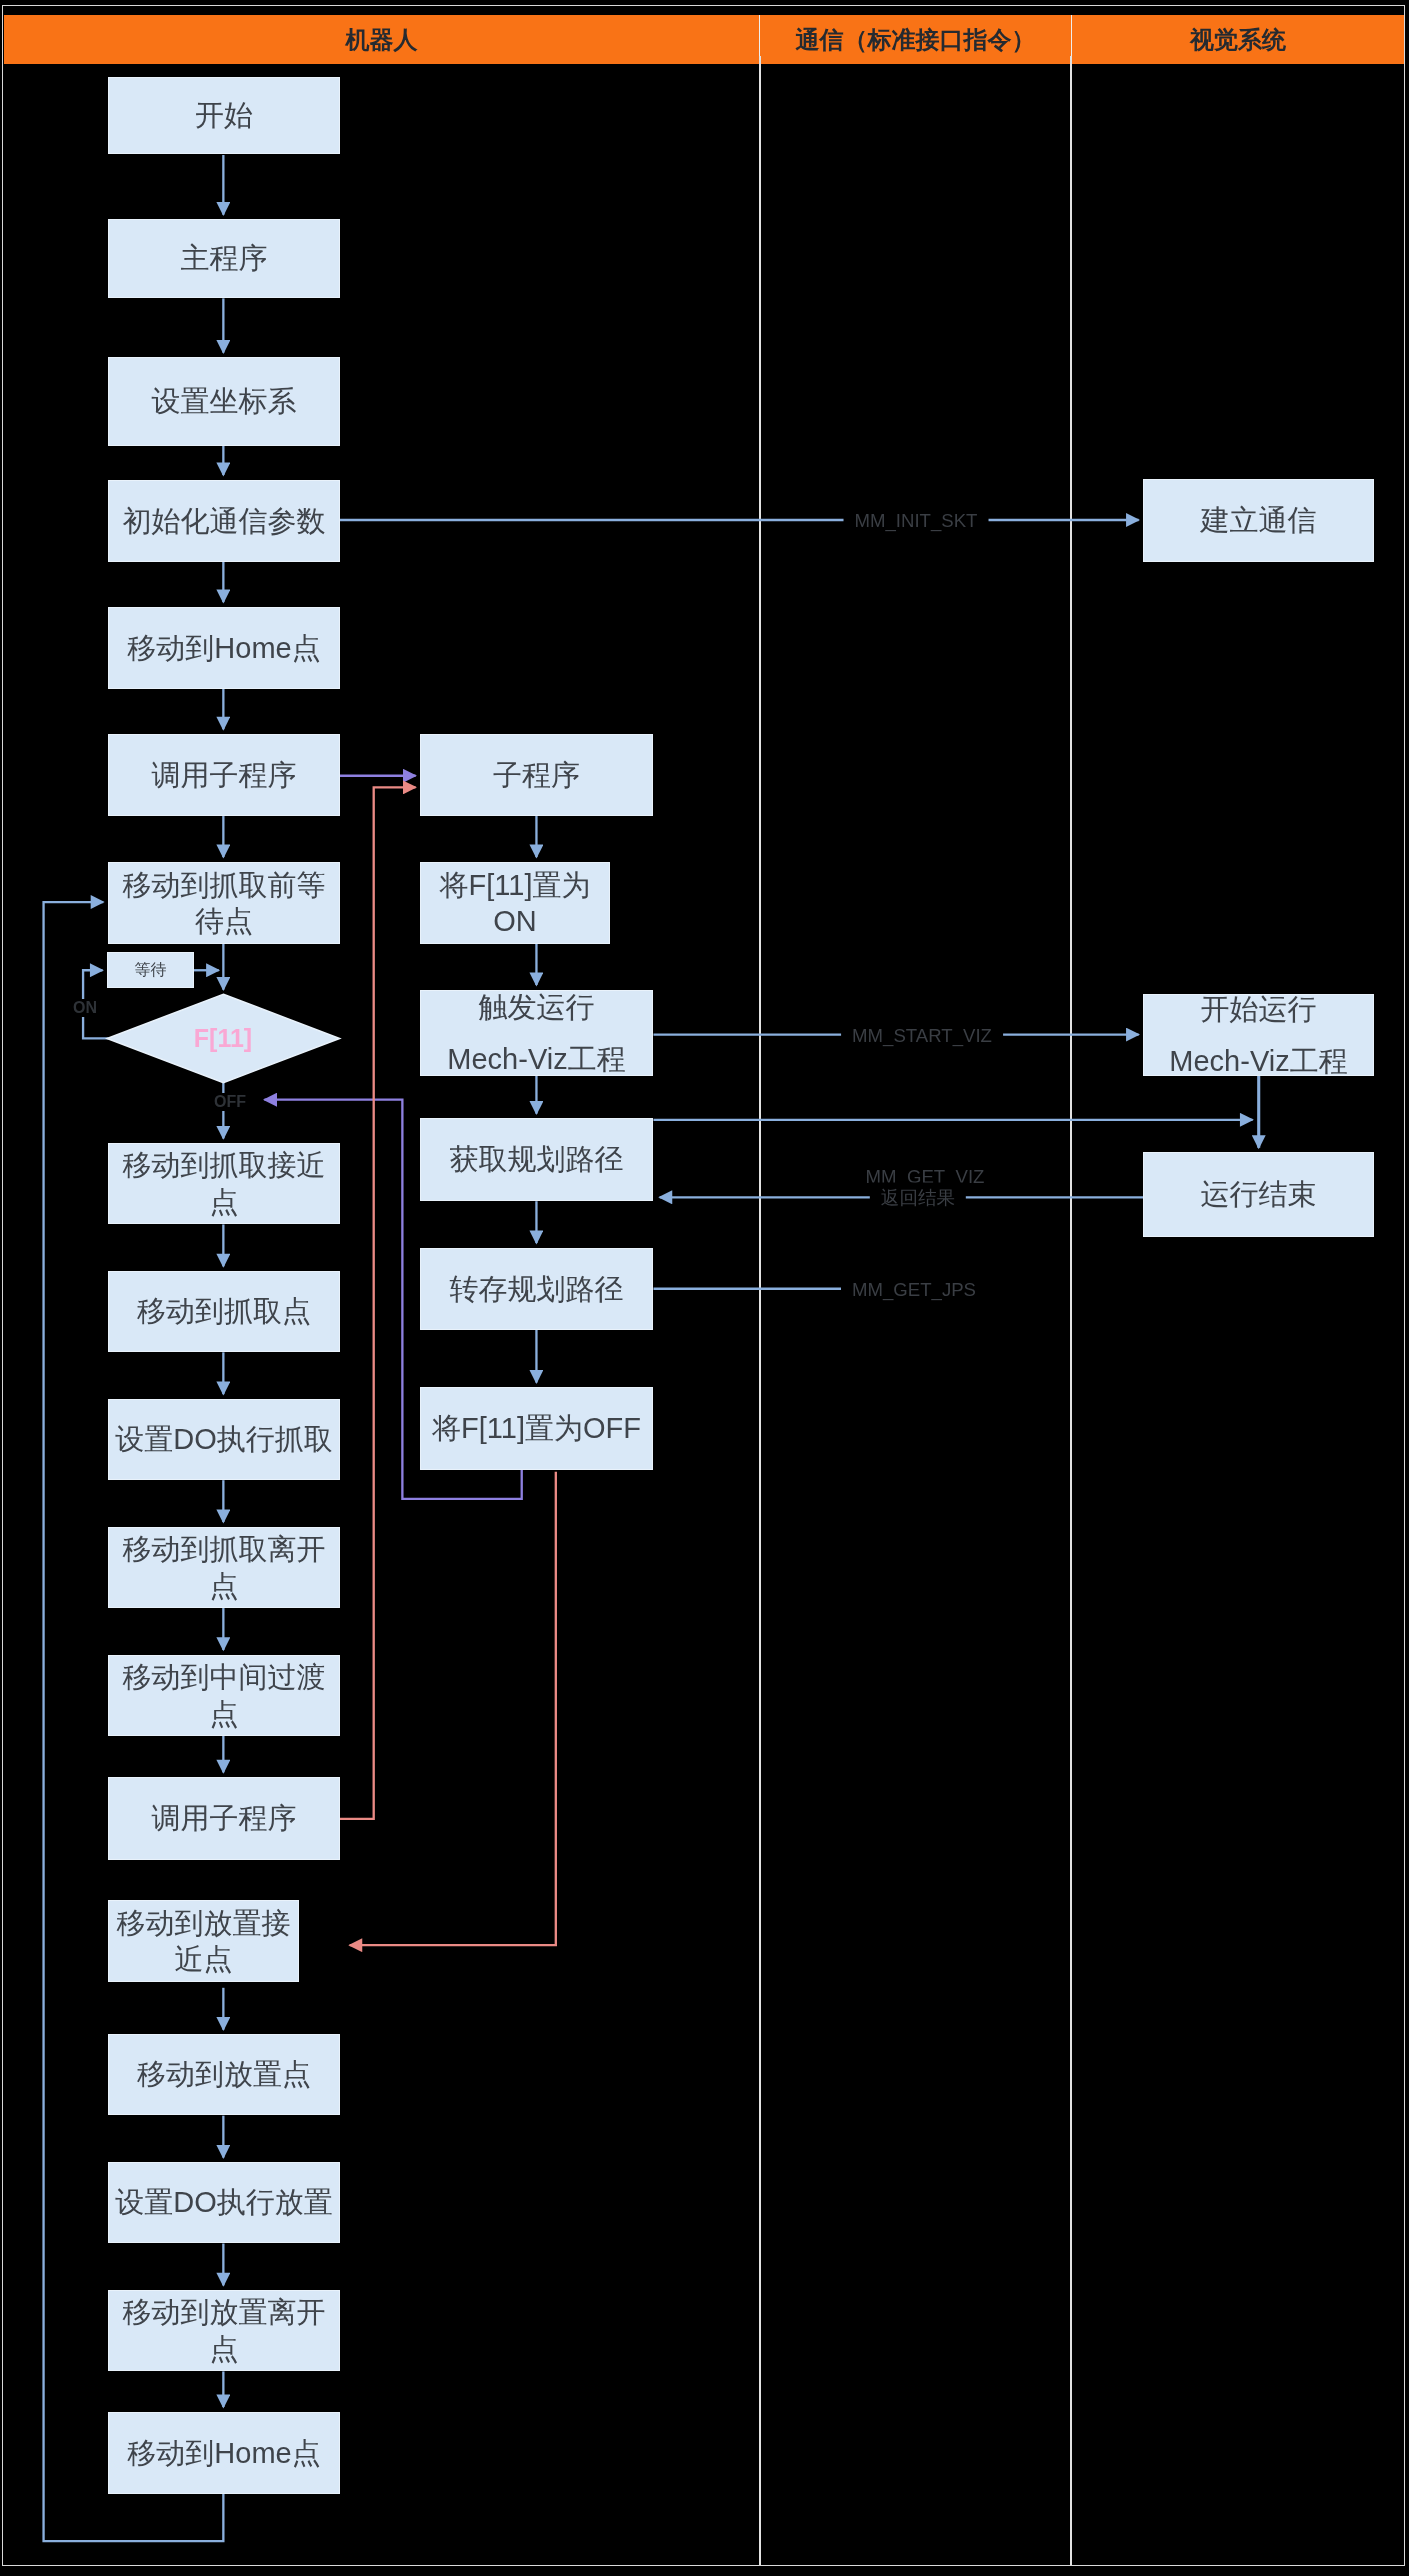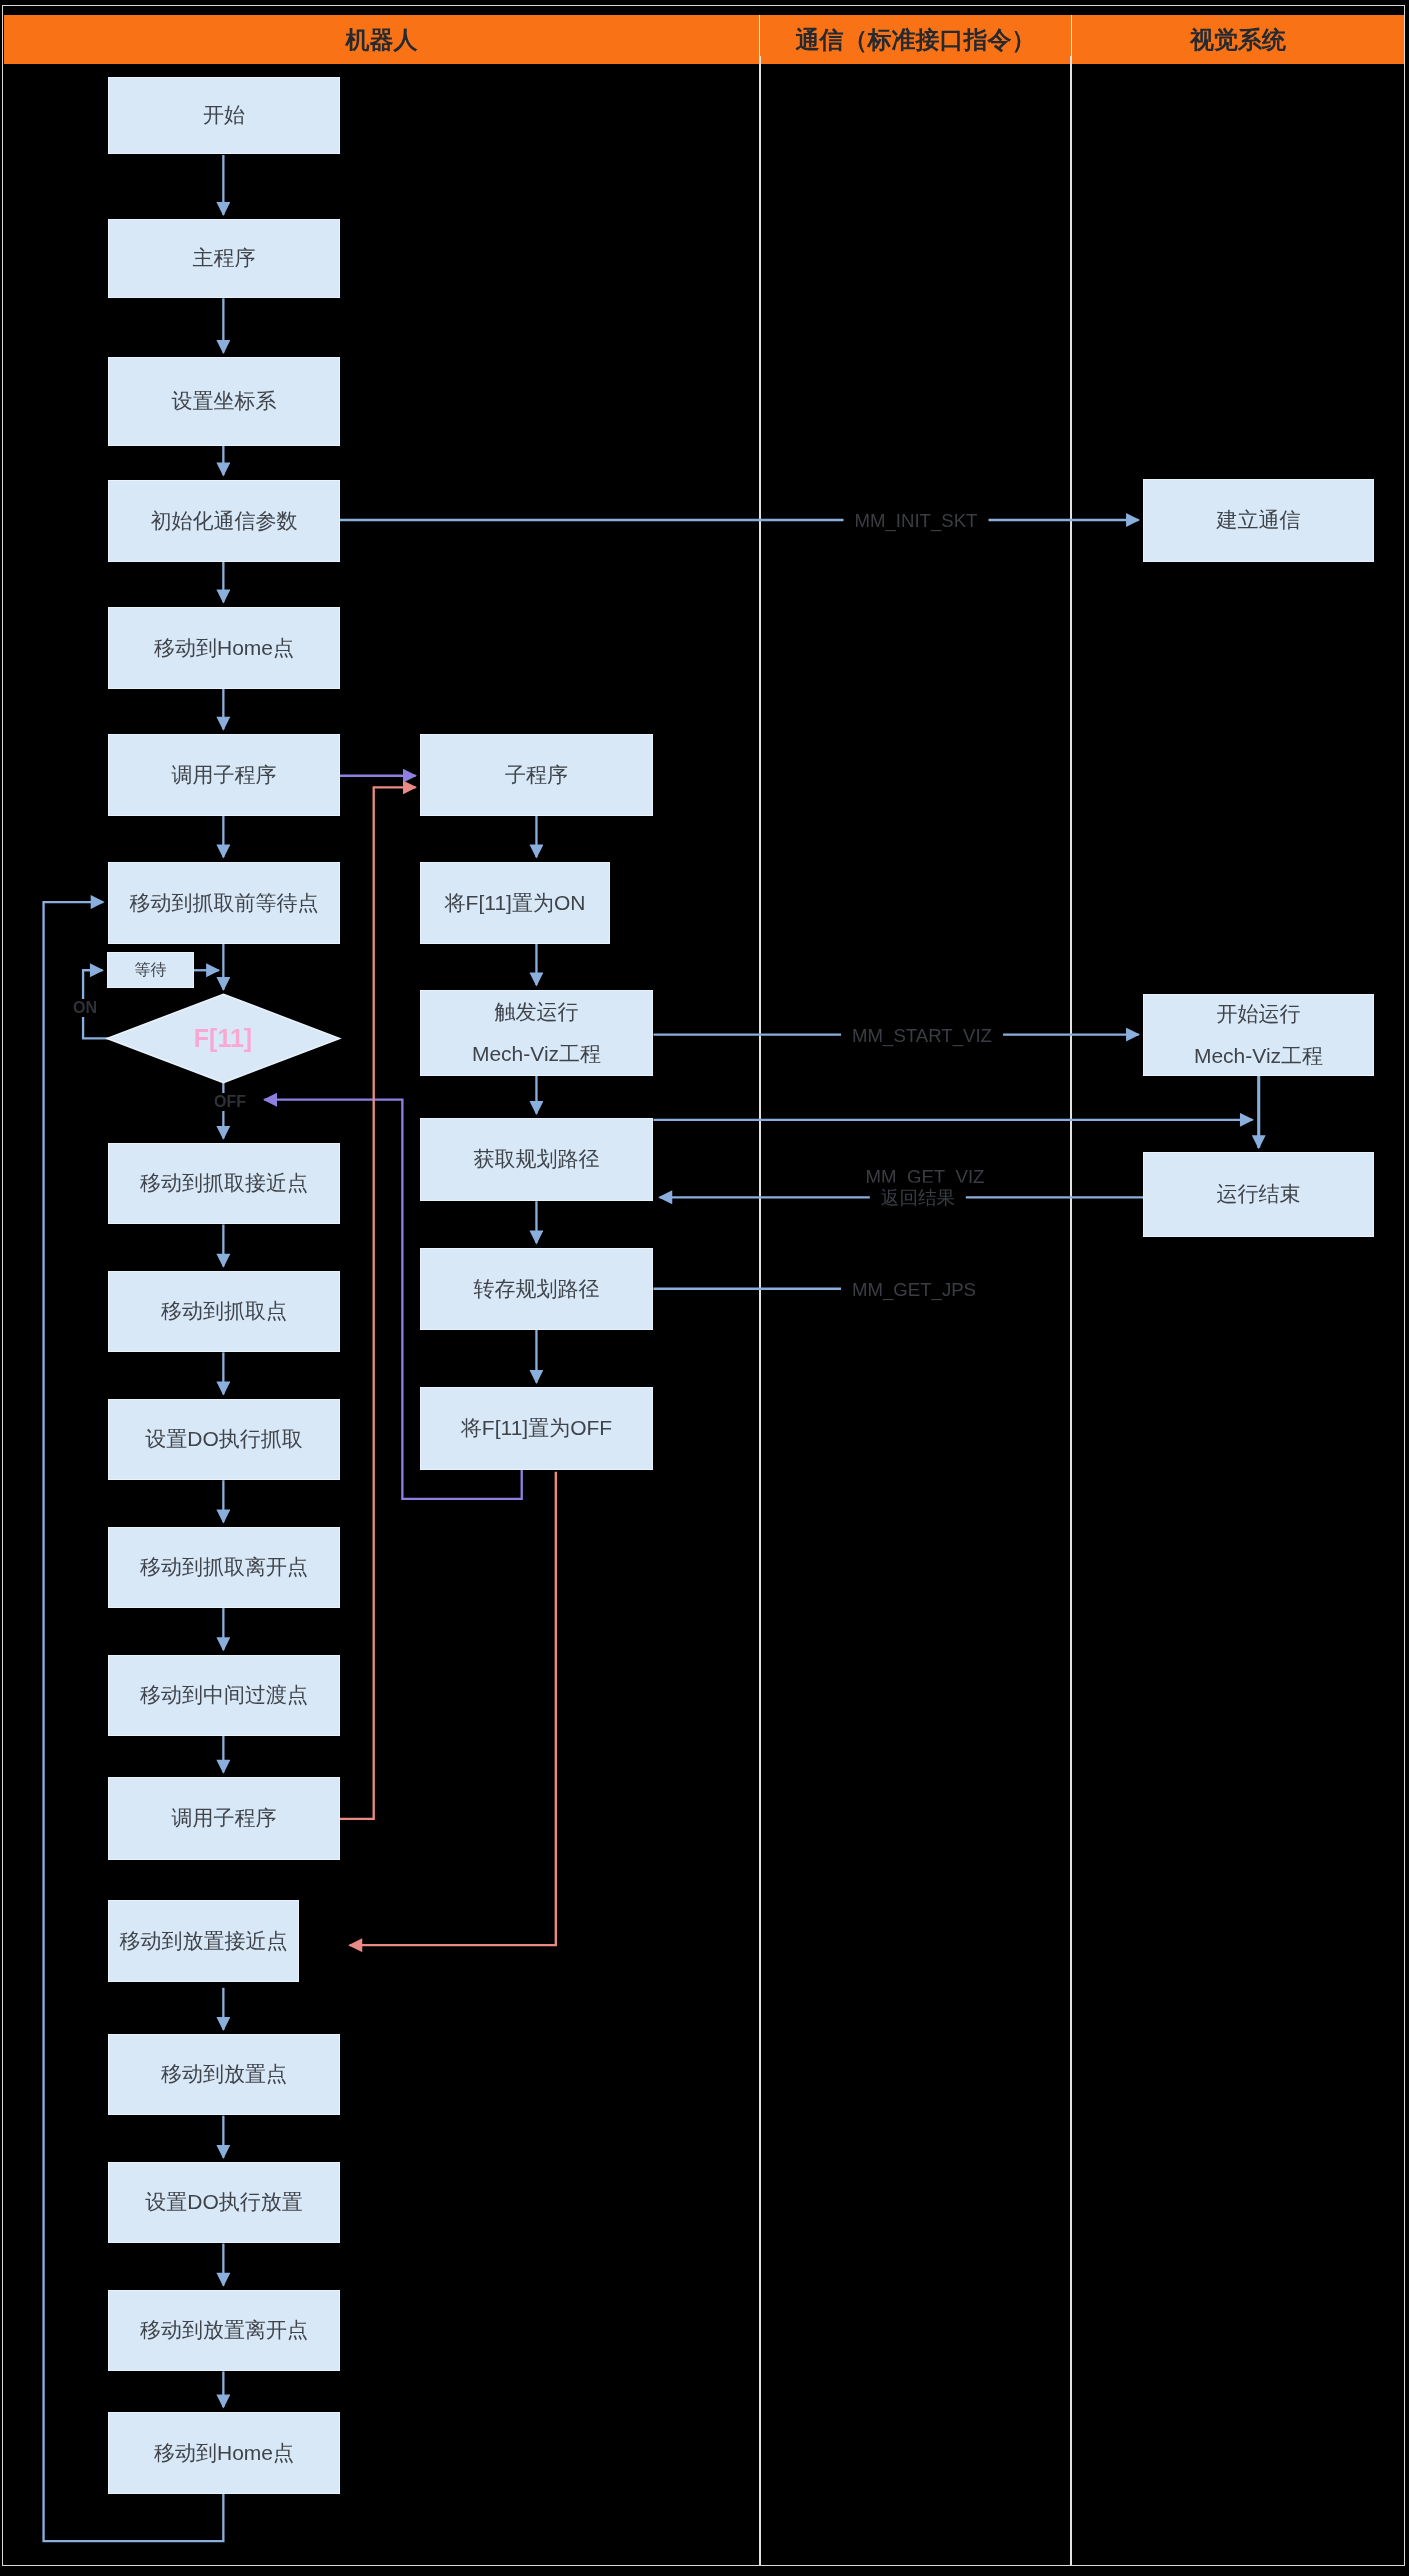--- a/index.html
+++ b/index.html
@@ -19,21 +19,21 @@
     display:flex;align-items:center;justify-content:center;
     font-size:24px;font-weight:700;color:#252a30;box-sizing:border-box;
   }
   .lane-cell.c1{width:756px;border-right:1.5px solid #eeeeee;}
   .lane-cell.c2{width:312px;border-right:1.5px solid #eeeeee;}
   .lane-cell.c3{flex:1;}
   .vdiv{position:absolute;top:56px;width:1.5px;height:2509px;background:#e2e2e2;}
   .node{
     position:absolute;background:#d9e8f7;border:1.5px solid #e9f2fb;box-sizing:border-box;
     display:flex;flex-direction:column;align-items:center;justify-content:center;
-    color:#3f444b;font-size:21px;line-height:1.25;text-align:center;gap:15.5px;
+    color:#3f444b;font-size:29px;line-height:1.25;text-align:center;gap:15.5px;
   }
   svg.wires{position:absolute;left:0;top:0;}
   .flow-label{
     position:absolute;transform:translate(-50%,-50%);background:#000;
     color:#3a3e44;font-size:18.6px;padding:1.5px 11px;white-space:nowrap;
   }
   .branch-label{
     position:absolute;transform:translate(-50%,-50%);background:#000;
     color:#2e3237;font-size:16px;font-weight:700;padding:0 4.6px;white-space:nowrap;
   }

